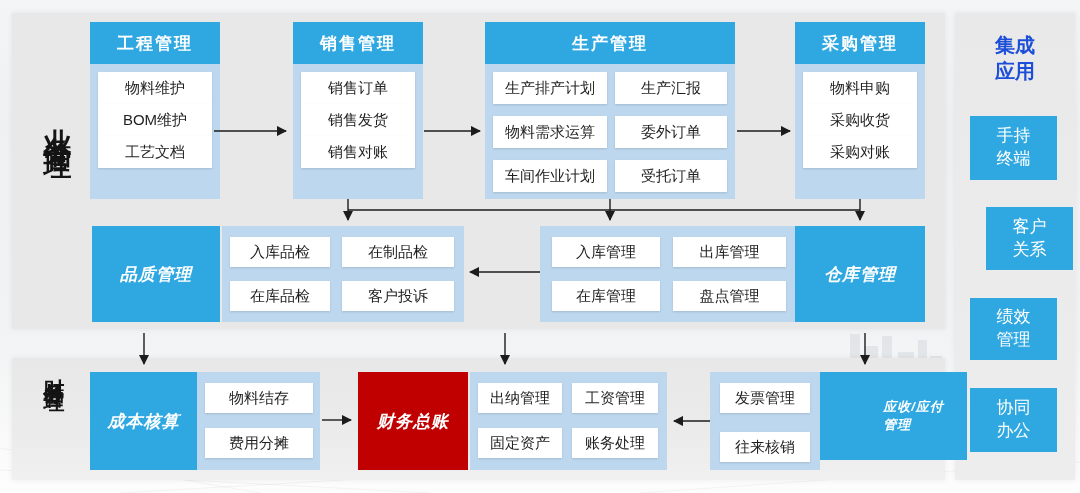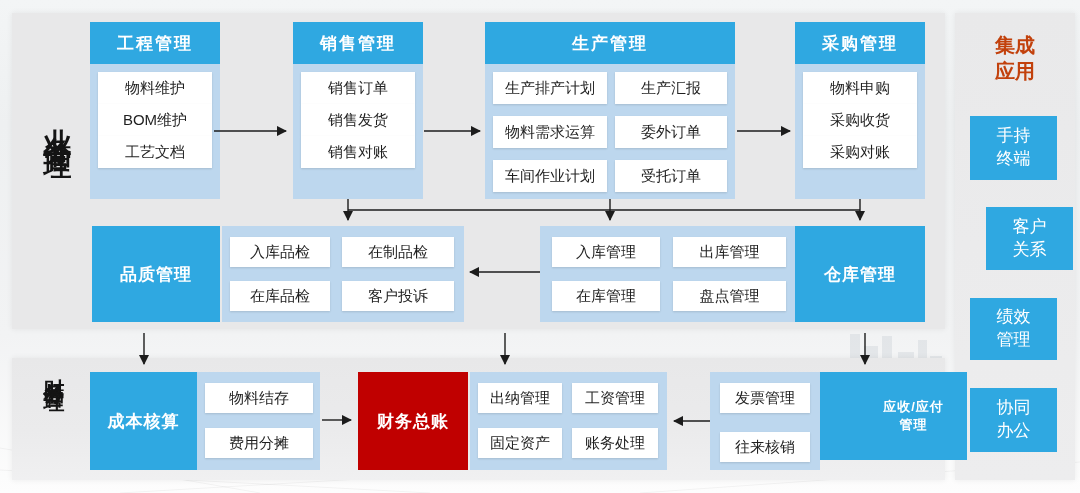--- a/index.html
+++ b/index.html
@@ -57,34 +57,34 @@
                      row-gap:15px; padding:11px 15px 12px 8px; }
   #cashier-group   { left:470px; top:372px; width:197px; height:98px;
                      grid-template-columns:84px 86px; grid-template-rows:30px 30px;
                      column-gap:10px; row-gap:15px; padding:11px 5px 12px 8px; }
   #invoice-group   { left:710px; top:372px; width:110px; height:98px;
                      grid-template-columns:90px; grid-template-rows:30px 30px;
                      row-gap:15px; padding:11px 10px 12px 10px;gap:19px; }
 
   .bigbox {
     position:absolute; display:flex; align-items:center; justify-content:center;
-    color:#fff; font-size:17px; font-weight:600; text-align:center;
-    letter-spacing:1px; z-index:2;
+    color:#fff; font-size:17px; font-weight:600; text-align:left;
+    letter-spacing:1px; z-index:2;font-style:italic;
   }
   .blue { background:#2fa8e1; }
   .red  { background:#c00000; font-weight:700; }
   #quality-box   { left:92px;  top:226px; width:128px; height:96px; }
   #warehouse-box { left:795px; top:226px; width:130px; height:96px; }
   #cost-box      { left:90px;  top:372px; width:107px; height:98px; }
   #ledger-box    { left:358px; top:372px; width:110px; height:98px; }
   #arap-box      { left:820px; top:372px; width:107px; height:88px; font-size:13px;padding-left:40px; }
 
   #integration-title {
     position:absolute; left:957px; top:32px; width:116px; text-align:center;
-    font-size:20px; font-weight:bold; color:#c2410c; line-height:1.3; z-index:2;
+    font-size:20px; font-weight:bold; color:#1d4ed8; line-height:1.3; z-index:2;
   }
   .ibox {
     position:absolute; left:970px; width:87px; background:#2fa8e1; color:#fff;
     display:flex; align-items:center; justify-content:center; text-align:center;
     font-size:17px; font-weight:500; line-height:1.35; z-index:2;
   }
   #ibox-0 { top:116px; height:64px; }
   #ibox-1 { top:207px; height:63px;margin-left:16px; }
   #ibox-2 { top:298px; height:62px; }
   #ibox-3 { top:388px; height:64px; }

